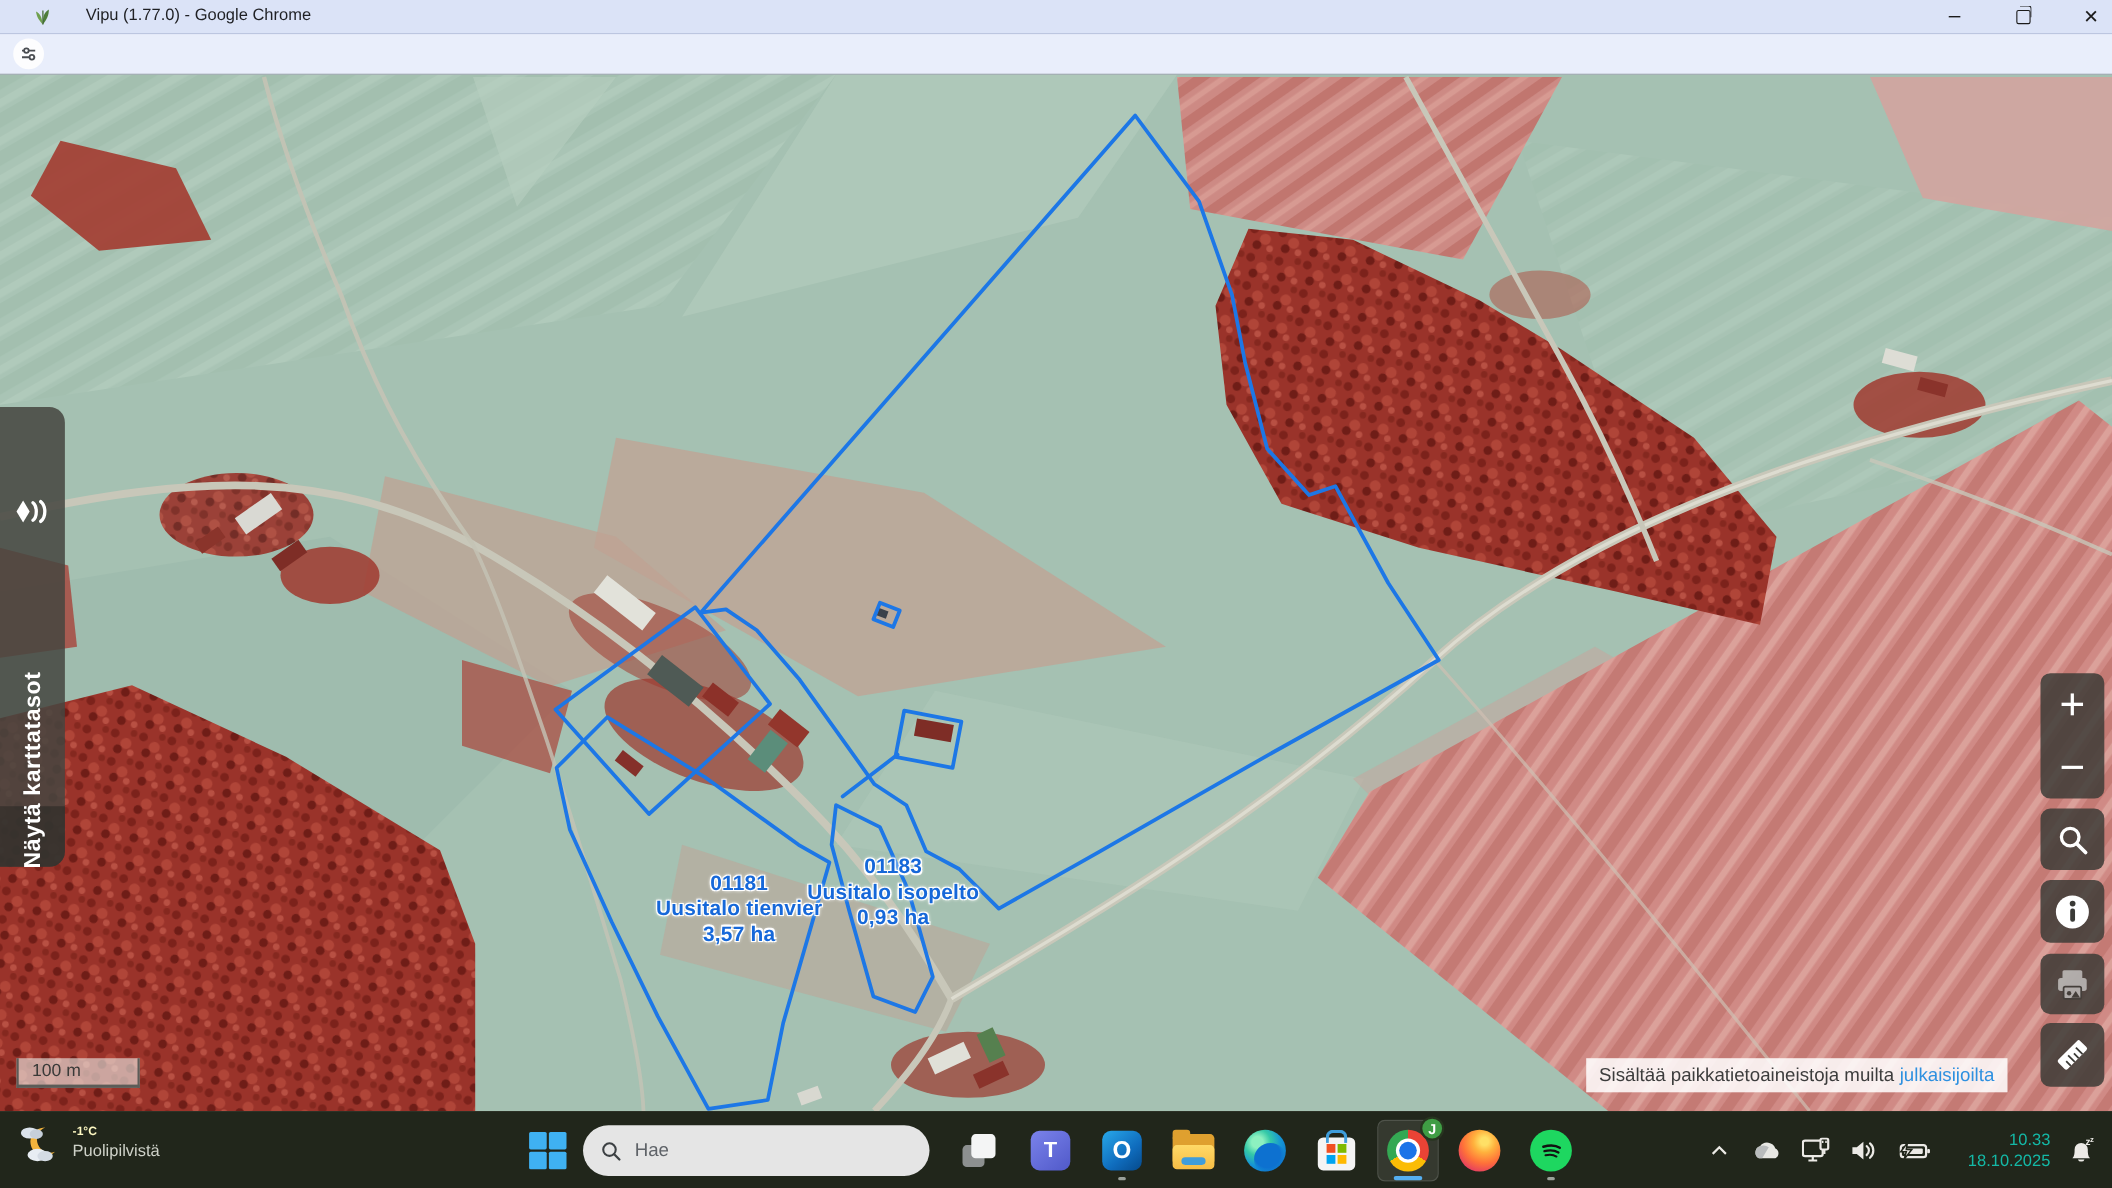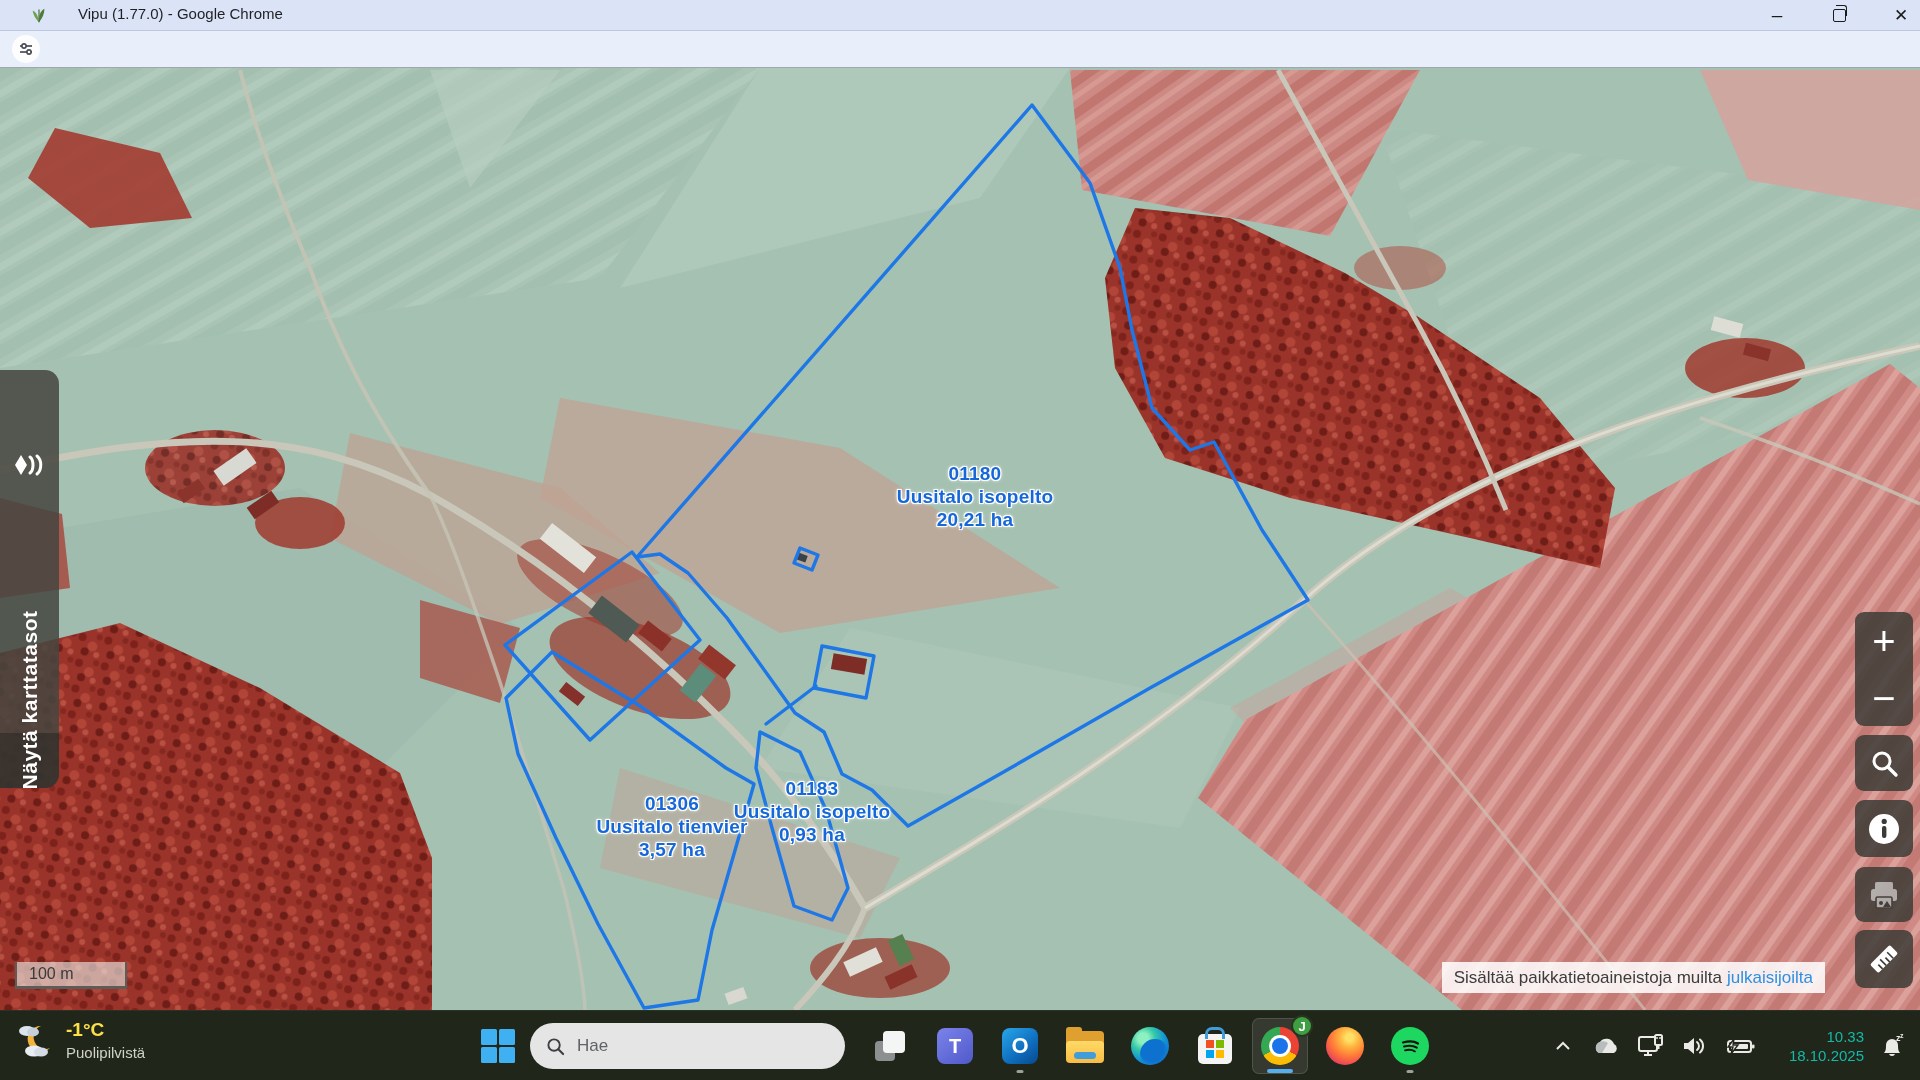--- a/index.html
+++ b/index.html
@@ -58,21 +58,21 @@
       border-bottom:3px solid #5c5c58;display:flex;align-items:center;padding-left:12px;box-sizing:border-box;
       font-size:16px;color:#3a3a38;}
   .attribution{position:absolute;right:95px;top:962px;height:31px;background:rgba(255,255,255,.86);
       display:flex;align-items:center;padding:0 12px;font-size:17px;color:#3c3c3c;}
   .attribution a{color:#2e90e0;text-decoration:none;margin-left:5px;}
 
   
   .taskbar{position:absolute;left:0;top:1010px;width:1920px;height:70px;background:#21261b;
       border-top:1px solid rgba(255,255,255,.05);}
   .weather{position:absolute;left:14px;top:8px;display:flex;align-items:center;gap:10px;}
-  .weather-temp{font-size:19px;color:#fde047;font-weight:700;}
+  .weather-temp{font-size:11px;color:#fef9c3;font-weight:700;}
   .weather-cond{font-size:15px;color:#cfd2c9;margin-top:3px;}
   .tb-slot{position:absolute;top:7px;width:56px;height:56px;border-radius:7px;
       display:flex;align-items:center;justify-content:center;}
   .start-logo{width:34px;height:34px;display:grid;grid-template-columns:16px 16px;grid-template-rows:16px 16px;gap:2px;}
   .start-logo div{background:#3fb1f2;border-radius:1.5px;}
   .search-pill{position:absolute;left:530px;top:12px;width:315px;height:46px;border-radius:23px;background:#e5e5e5;
       display:flex;align-items:center;padding-left:16px;box-sizing:border-box;gap:10px;}
   .search-pill input{border:none;outline:none;font-size:17px;color:#444;background:transparent;width:240px;
       font-family:"Liberation Sans",sans-serif;}
   .search-pill input::placeholder{color:#5f6368;}
@@ -242,27 +242,22 @@
         <path d="M506,630 L552,584 L640,638 L726,700 L754,716 L738,772 L712,862 L698,932 L644,940 L598,856 L556,770 L518,686 Z"></path>
         <path d="M760,664 L800,684 L826,742 L848,820 L832,852 L794,838 L772,760 L756,700 Z"></path>
         <path d="M800,480 L818,487 L812,502 L794,495 Z"></path>
         <path d="M822,578 L874,588 L866,630 L814,620 Z"></path>
         <path d="M766,656 L816,618"></path>
       </g>
     </svg>
 
   </div>
 
-  <div class="parcel-label" style="left:975px;top:462px;">
-    <div>01180</div>
-      <div>Uusitalo isopelto</div>
-      <div>20,21 ha</div>
-  </div>
   <div class="parcel-label" style="left:672px;top:792px;">
-    <div>01306</div>
+    <div>01181</div>
       <div>Uusitalo tienvier</div>
       <div>3,57 ha</div>
   </div>
   <div class="parcel-label" style="left:812px;top:777px;">
     <div>01183</div>
       <div>Uusitalo isopelto</div>
       <div>0,93 ha</div>
   </div>
 
   <div class="layers-tab">

